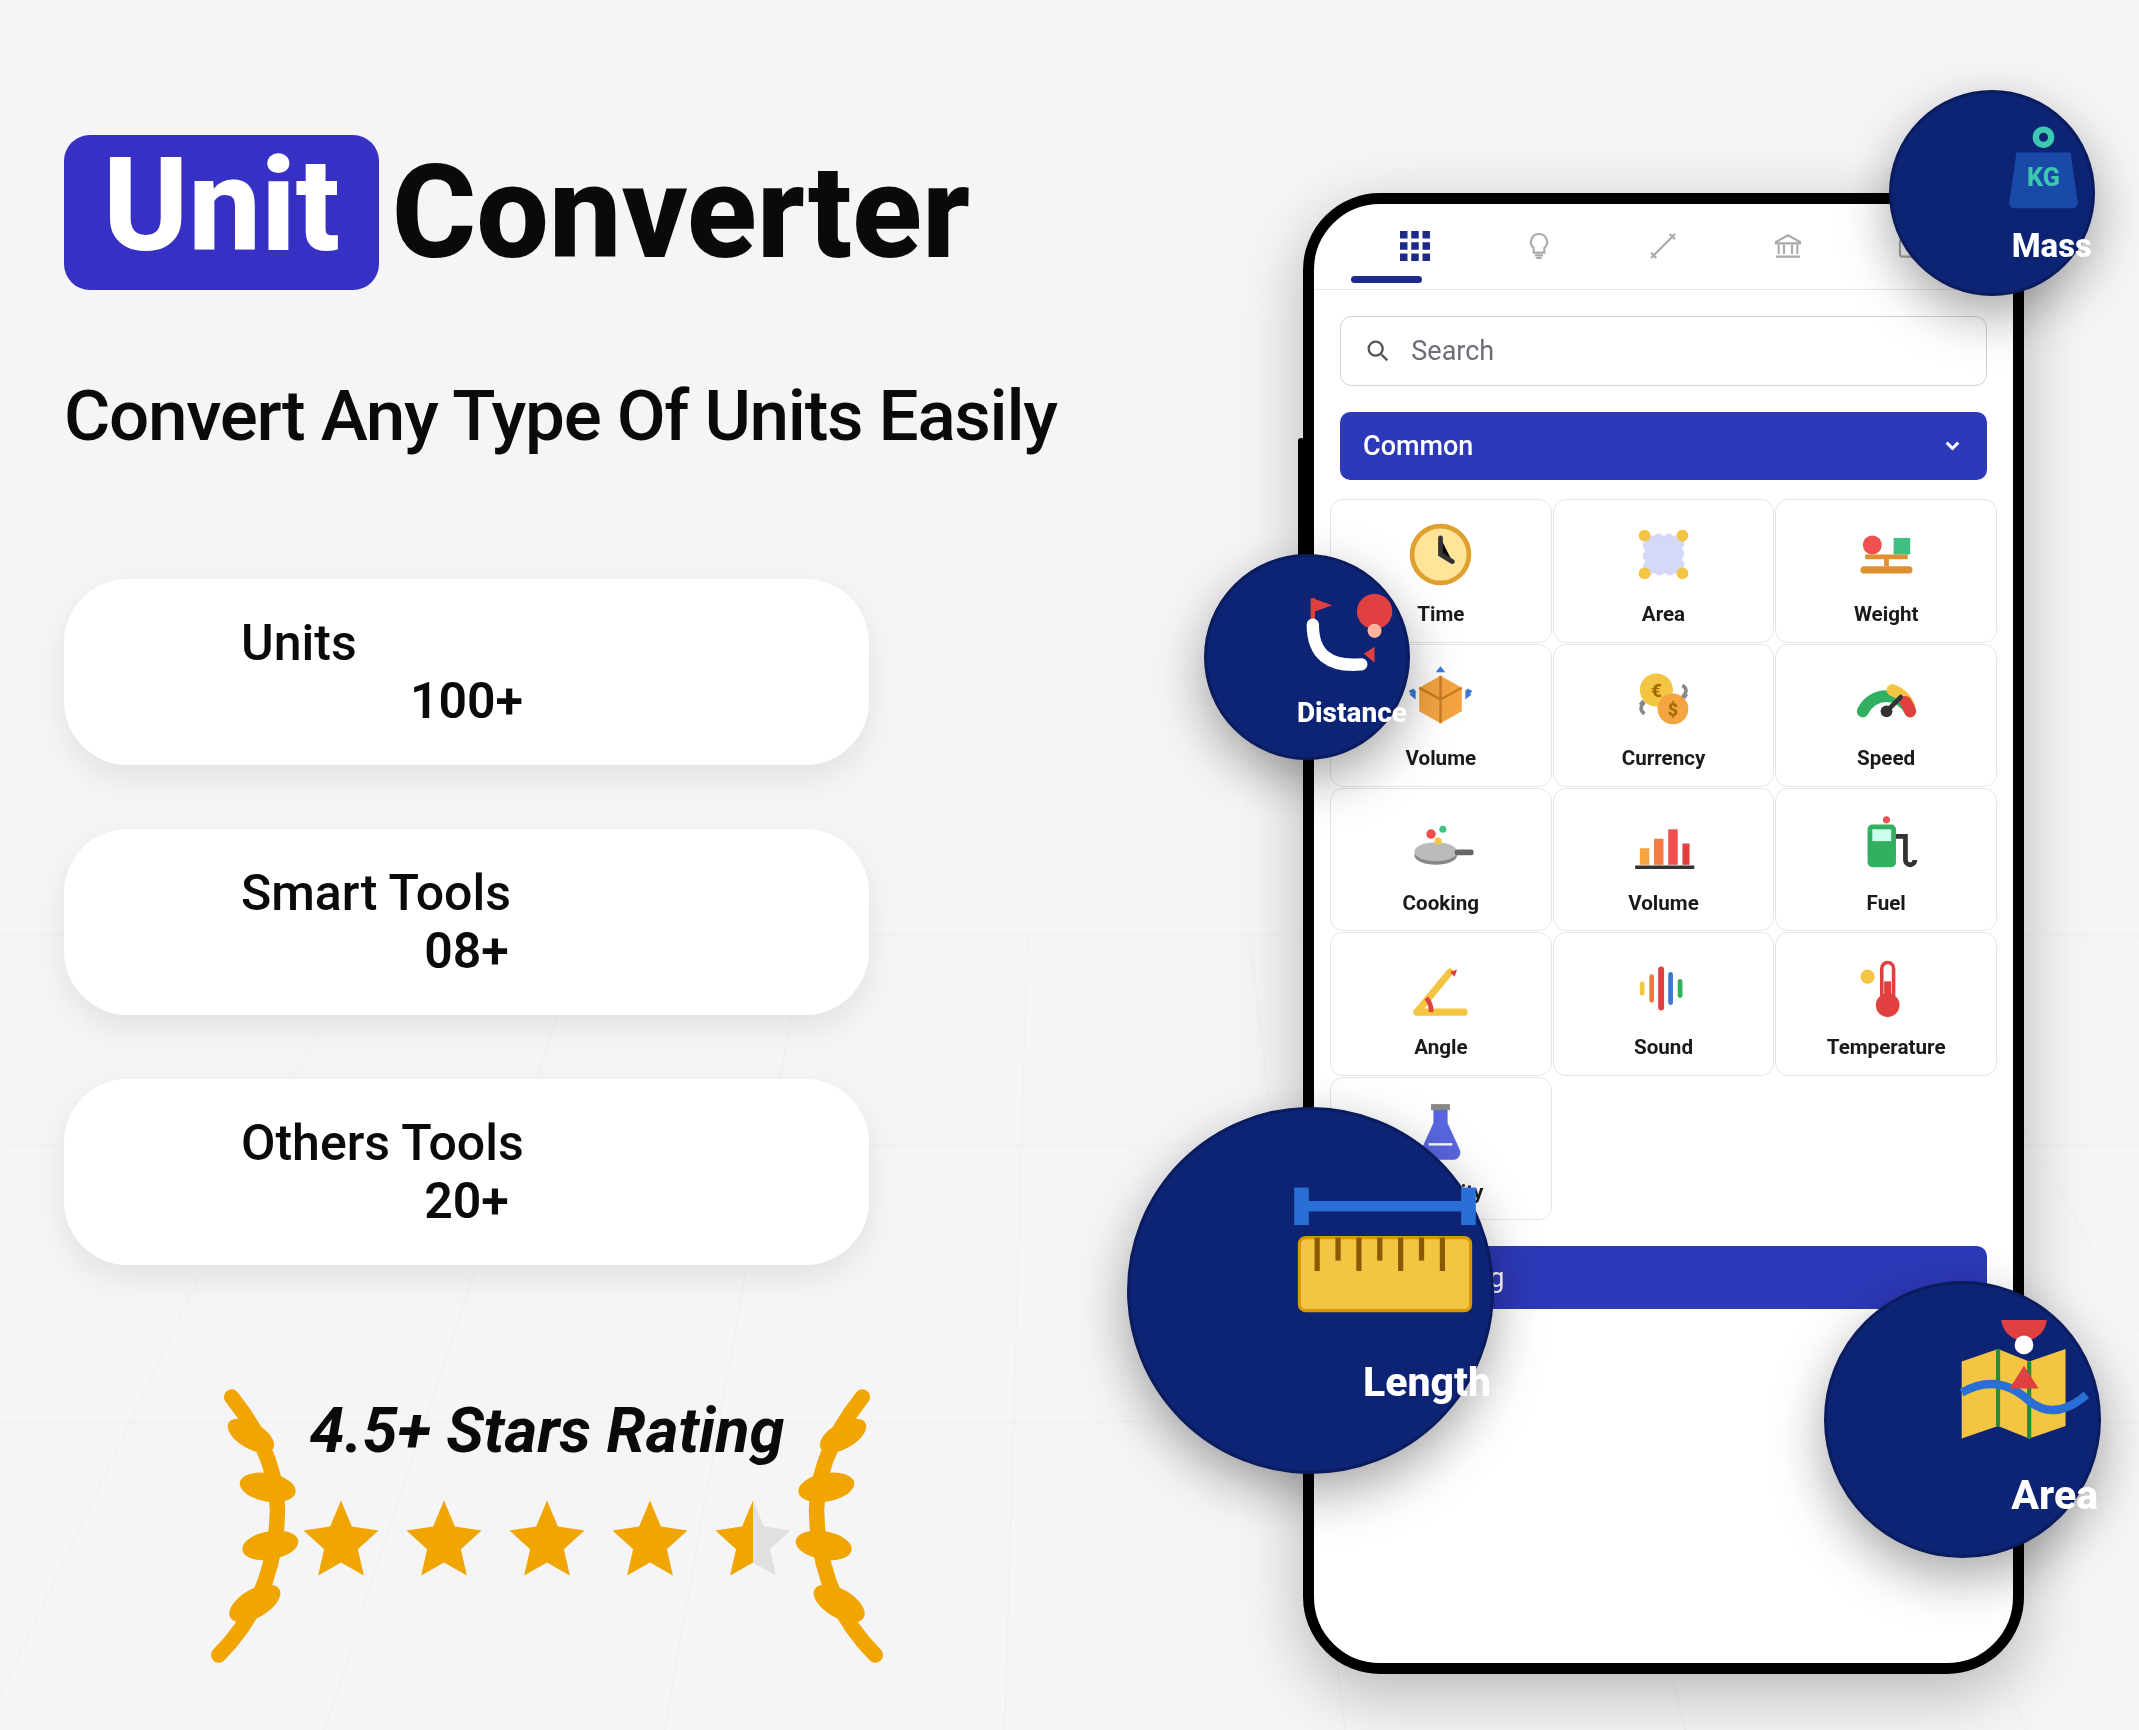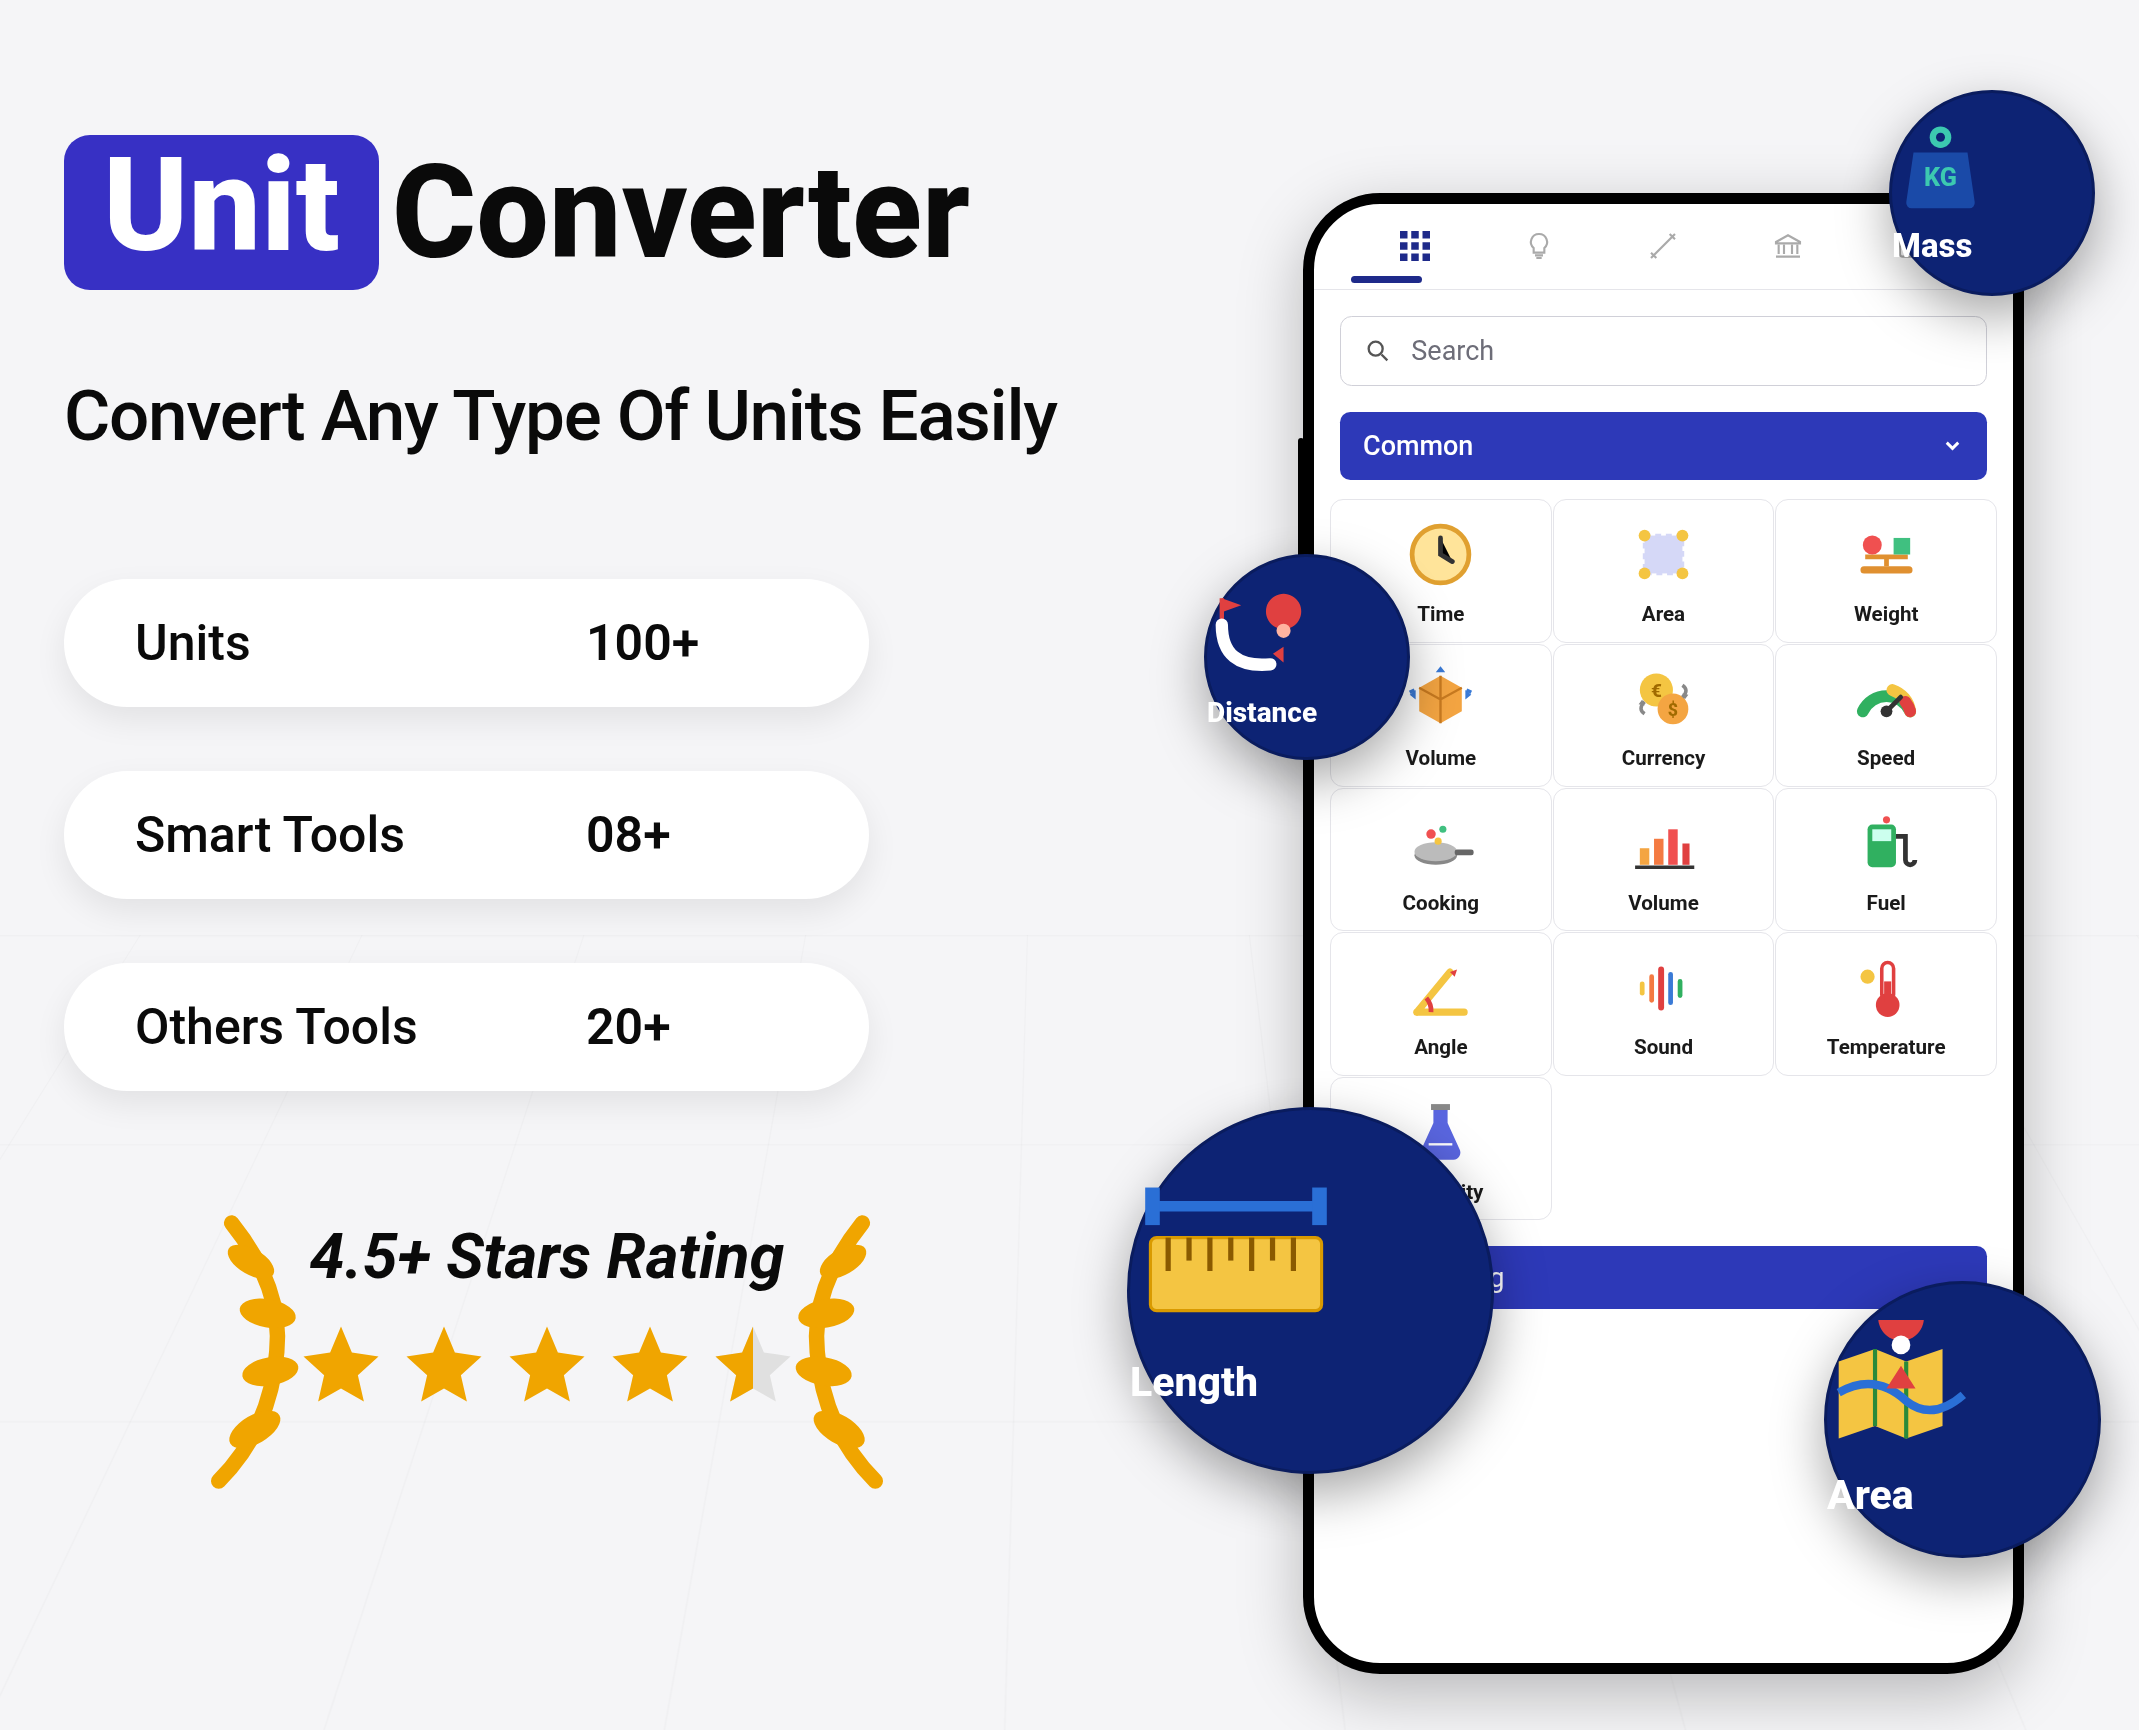--- a/index.html
+++ b/index.html
@@ -12,21 +12,21 @@
   background-size:206px 206px; opacity:.5; transform: perspective(1159px) rotateX(40deg) translateY(129px); transform-origin: top center;}
 
 .left { position:absolute; left:64px; top:135px; width:1159px; }
 
 .title-row { display:flex; align-items:center; gap:13px; margin-bottom:84px;}
 .title-badge { background:#3730C4; color:#fff; font-weight:800; font-size:129px; padding:6.4px 39px 19.3px 39px; border-radius:26px; line-height:1;}
 .title-rest { color:#0a0a0a; font-weight:800; font-size:129px; line-height:1;}
 
 .subtitle { color:#0a0a0a; font-size:71px; font-weight:500; margin-bottom:122px; letter-spacing:-1.3px;}
 
-.pill { background:#fff; border-radius:64px; width:805px; padding:35px 71px; display:flex; align-items:center; margin-bottom:64px; box-shadow:0 13px 32px rgba(0,0,0,0.08);}
+.pill { background:#fff; border-radius:64px; width:805px; padding:35px 71px; display:flex; align-items:center; margin-bottom:64px; box-shadow:0 13px 32px rgba(0,0,0,0.08);flex-direction:column;}
 .pill-label { color:#0a0a0a; font-size:50px; font-weight:500; width:451px;}
 .pill-value { color:#0a0a0a; font-size:50px; font-weight:600;}
 
 .rating-block { margin-top:129px; display:flex; flex-direction:column; align-items:center; width:966px; position:relative;}
 .laurel { position:absolute; top:-13px; width:129px; height:290px; }
 .laurel.left-l { left:116px; transform: scaleX(-1);}
 .laurel.right-l { right:116px;}
 .laurel svg { width:100%; height:100%;}
 .rating-text { color:#0a0a0a; font-size:63px; font-weight:700; margin-bottom:26px;font-style:italic;}
 .stars { display:flex; gap:13px;}
@@ -52,21 +52,21 @@
 .section-bar { margin:0 26px 19.3px; background:#2d39b8; color:#fff; border-radius:10.3px; padding:18px 23px; display:flex; justify-content:space-between; align-items:center; font-size:27px; font-weight:500;}
 .section-bar svg{width:23px;height:23px;}
 
 .grid { margin:0 16px; display:grid; grid-template-columns:repeat(3,1fr); gap:1px;}
 .tile { background:#fff; border:1.3px solid #e5e5ea; border-radius:13px; padding:19.3px 6.4px 15.5px; display:flex; flex-direction:column; align-items:center; gap:11.6px;}
 .tile-icon { width:71px; height:71px; display:flex; align-items:center; justify-content:center;}
 .tile-label { color:#1a1a1a; font-size:20.6px; font-weight:700;}
 .sect2 { margin:26px 26px 0; background:#2d39b8; color:#fff; border-radius:10.3px 10.3px 0 0; padding:15.5px 23px; font-size:27px;}
 
 
-.fb { position:absolute; border-radius:50%; background:#0d2374; display:flex; flex-direction:column; align-items:flex-start; justify-content:center; color:#fff; font-weight:800; box-shadow:0 19.3px 52px rgba(0,0,0,0.35); border:3.9px solid #0a1c5e;}
+.fb { position:absolute; border-radius:50%; background:#0d2374; display:flex; flex-direction:column; align-items:flex-end; justify-content:center; color:#fff; font-weight:800; box-shadow:0 19.3px 52px rgba(0,0,0,0.35); border:3.9px solid #0a1c5e;}
 .fb-mass { width:206px; height:206px; right:45px; top:90px; font-size:33px;}
 .fb-distance{ width:206px; height:206px; left:1204px; top:554px; font-size:28px;}
 .fb-length { width:367px; height:367px; left:1127px; top:1107px; font-size:41px;}
 .fb-area { width:277px; height:277px; right:39px; top:1281px; font-size:41px;}
 .fb-ic { margin-bottom:6.4px;}
 </style>
 </head>
 <body>
 
 <div class="bg-grid"></div>

